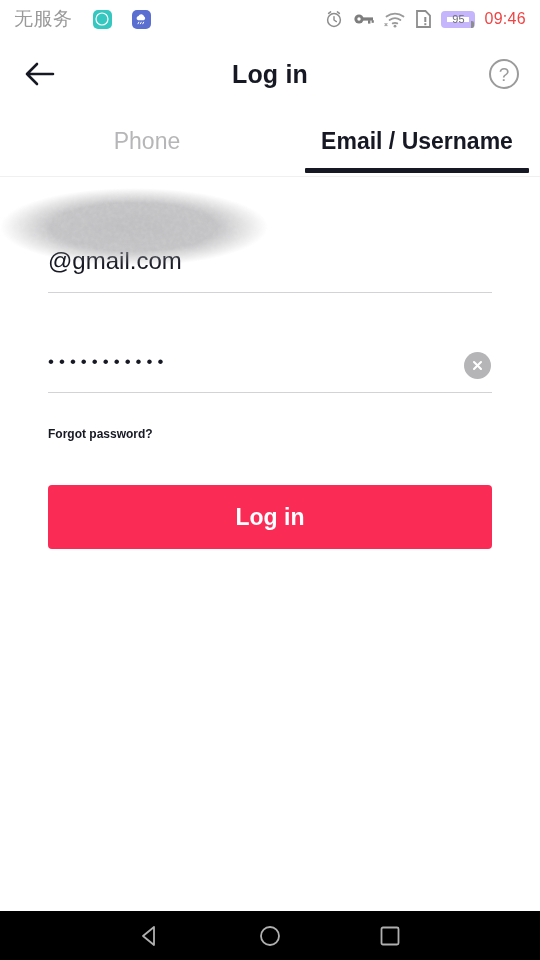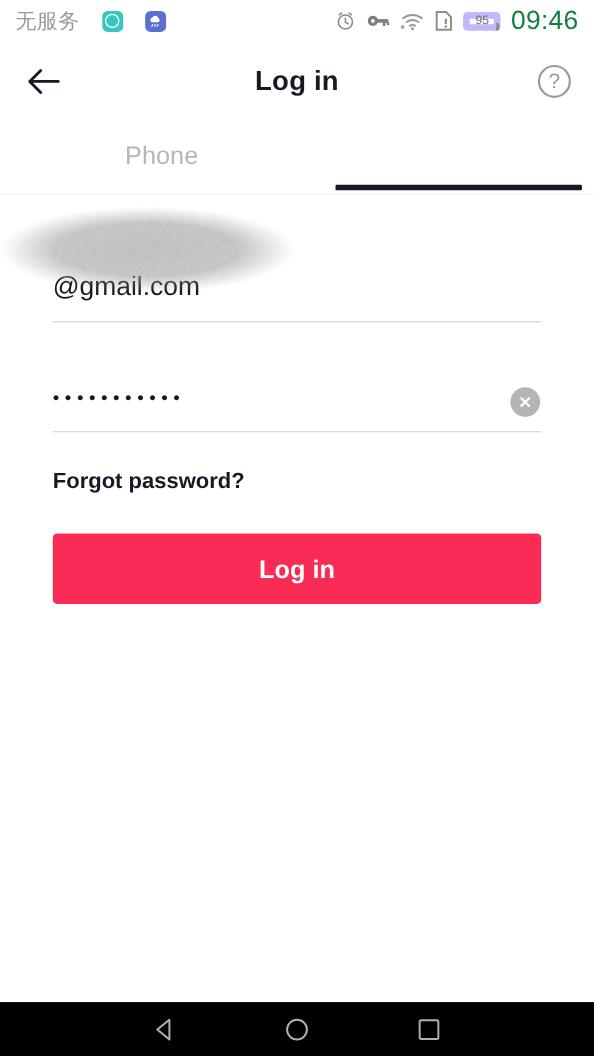--- a/index.html
+++ b/index.html
@@ -40,21 +40,21 @@
   .battery {
     width: 34px; height: 17px; border: 6px solid #c4b5fd; border-radius: 4px;
     display: flex; align-items: center; justify-content: center;
     position: relative;
   }
   .battery:after {
     content: ""; position: absolute; right: -5px; top: 4px;
     width: 3px; height: 7px; background: #8d8d8d; border-radius: 0 2px 2px 0;
   }
   .battery span { font-size: 11px; color: #6e6e6e; line-height: 1; }
-  .clock { font-size: 24px; color: #15803d; letter-spacing: 0.3px; }
+  .clock { font-size: 16px; color: #ef4444; letter-spacing: 0.3px; }
 
   
   #header {
     position: absolute; top: 38px; left: 0;
     width: 540px; height: 72px;
   }
   #back-button {
     position: absolute; left: 14px; top: 50%; transform: translateY(-50%);
     width: 52px; height: 52px;
     display: flex; align-items: center; justify-content: center;
@@ -142,21 +142,21 @@
   
   #email-redaction {
     position: absolute; left: -50px; top: -32px;
     width: 272px; height: 80px;
     pointer-events: none;
     z-index: 3;
   }
 
   #forgot-password {
     position: absolute; left: 48px; top: 251px;
-    font-size: 20px; font-weight: bold; color: #161823;
+    font-size: 12px; font-weight: bold; color: #161823;
     cursor: pointer;
   }
 
   #login-button {
     position: absolute; left: 48px; top: 309px;
     width: 444px; height: 64px;
     background: #fa2b55; border: none; border-radius: 4px;
     color: #ffffff; font-size: 23px; font-weight: bold;
     font-family: "Liberation Sans", sans-serif;
     display: flex; align-items: center; justify-content: center;
@@ -249,20 +249,21 @@
     <div id="help-button">
       <span class="help-circle">?</span>
     </div>
   </div>
 
   <div id="tab-bar">
     <div class="tab inactive">
       <span>Phone</span>
     </div>
     <div class="tab active">
+      <span>Email / Username</span>
       <span class="tab-underline"></span>
     </div>
   </div>
   <div id="tab-divider"></div>
 
   <div id="form">
 
     <div class="field" id="email-field">
       <div class="field-value" title="Email or username">@gmail.com</div>
       <svg id="email-redaction" viewBox="0 0 272 80" preserveAspectRatio="none">

